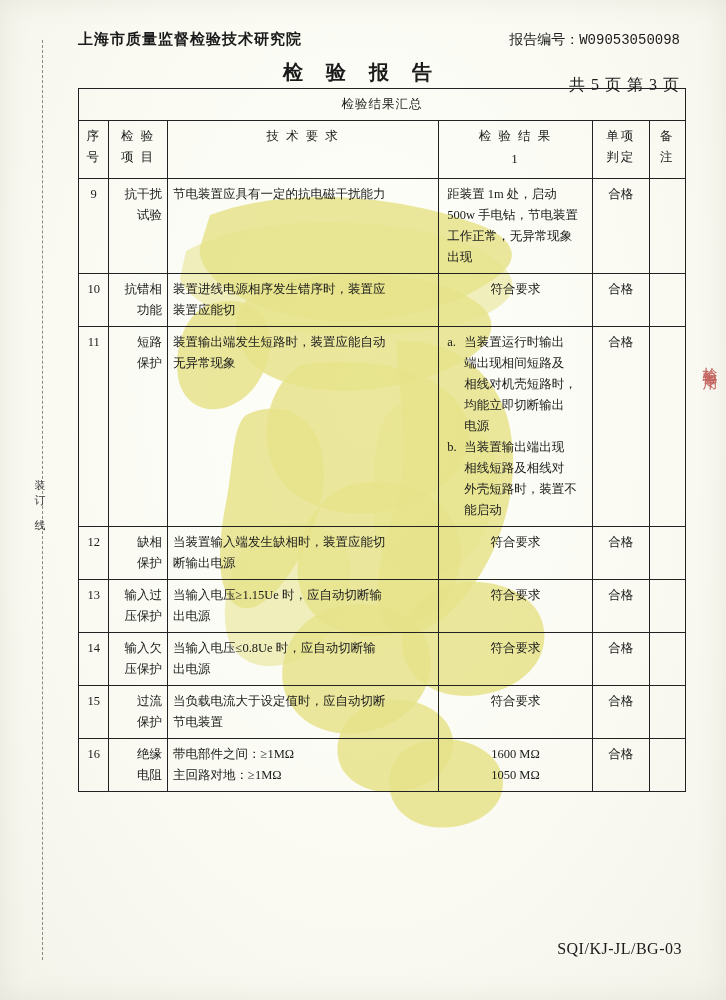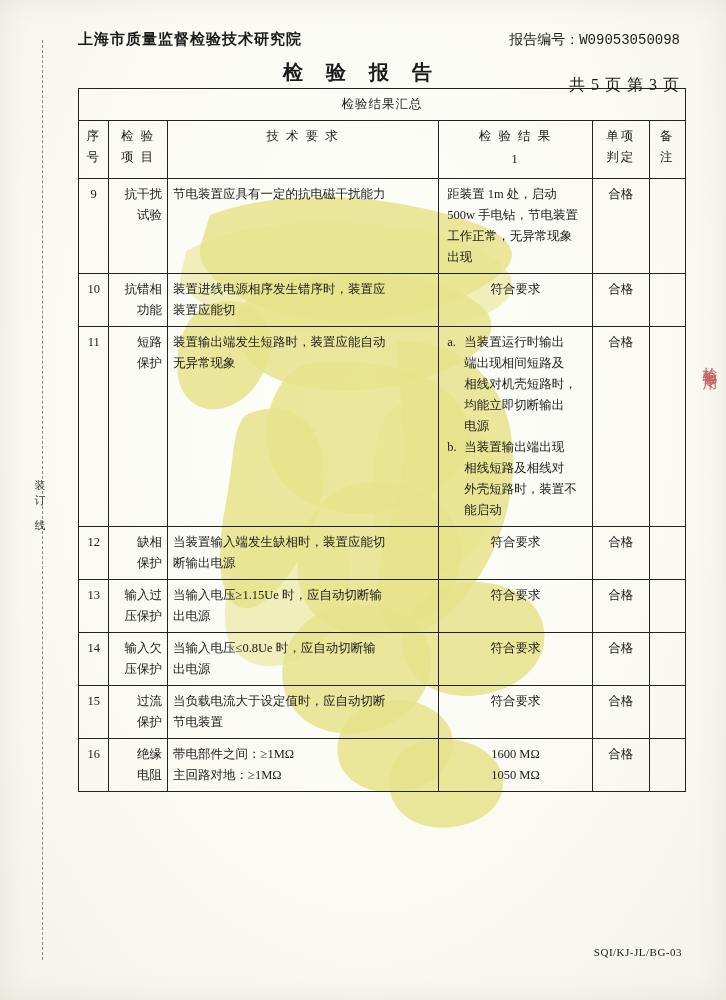--- a/index.html
+++ b/index.html
@@ -195,21 +195,21 @@
     text-align: center;
     font-size: 13px;
     padding: 2px 0 4px;
   }
   .res-head-inner { line-height: 20px; }
 
   .footer-code {
     position: absolute;
     right: 44px;
     bottom: 42px;
-    font-size: 11px;
+    font-size: 16px;
     font-family: "Liberation Serif", serif;
     letter-spacing: 0.5px;
     margin-left: 45px;
   }
 </style>
 </head>
 <body>
 
 <div class="page">
   <div class="paper-tint"></div>

